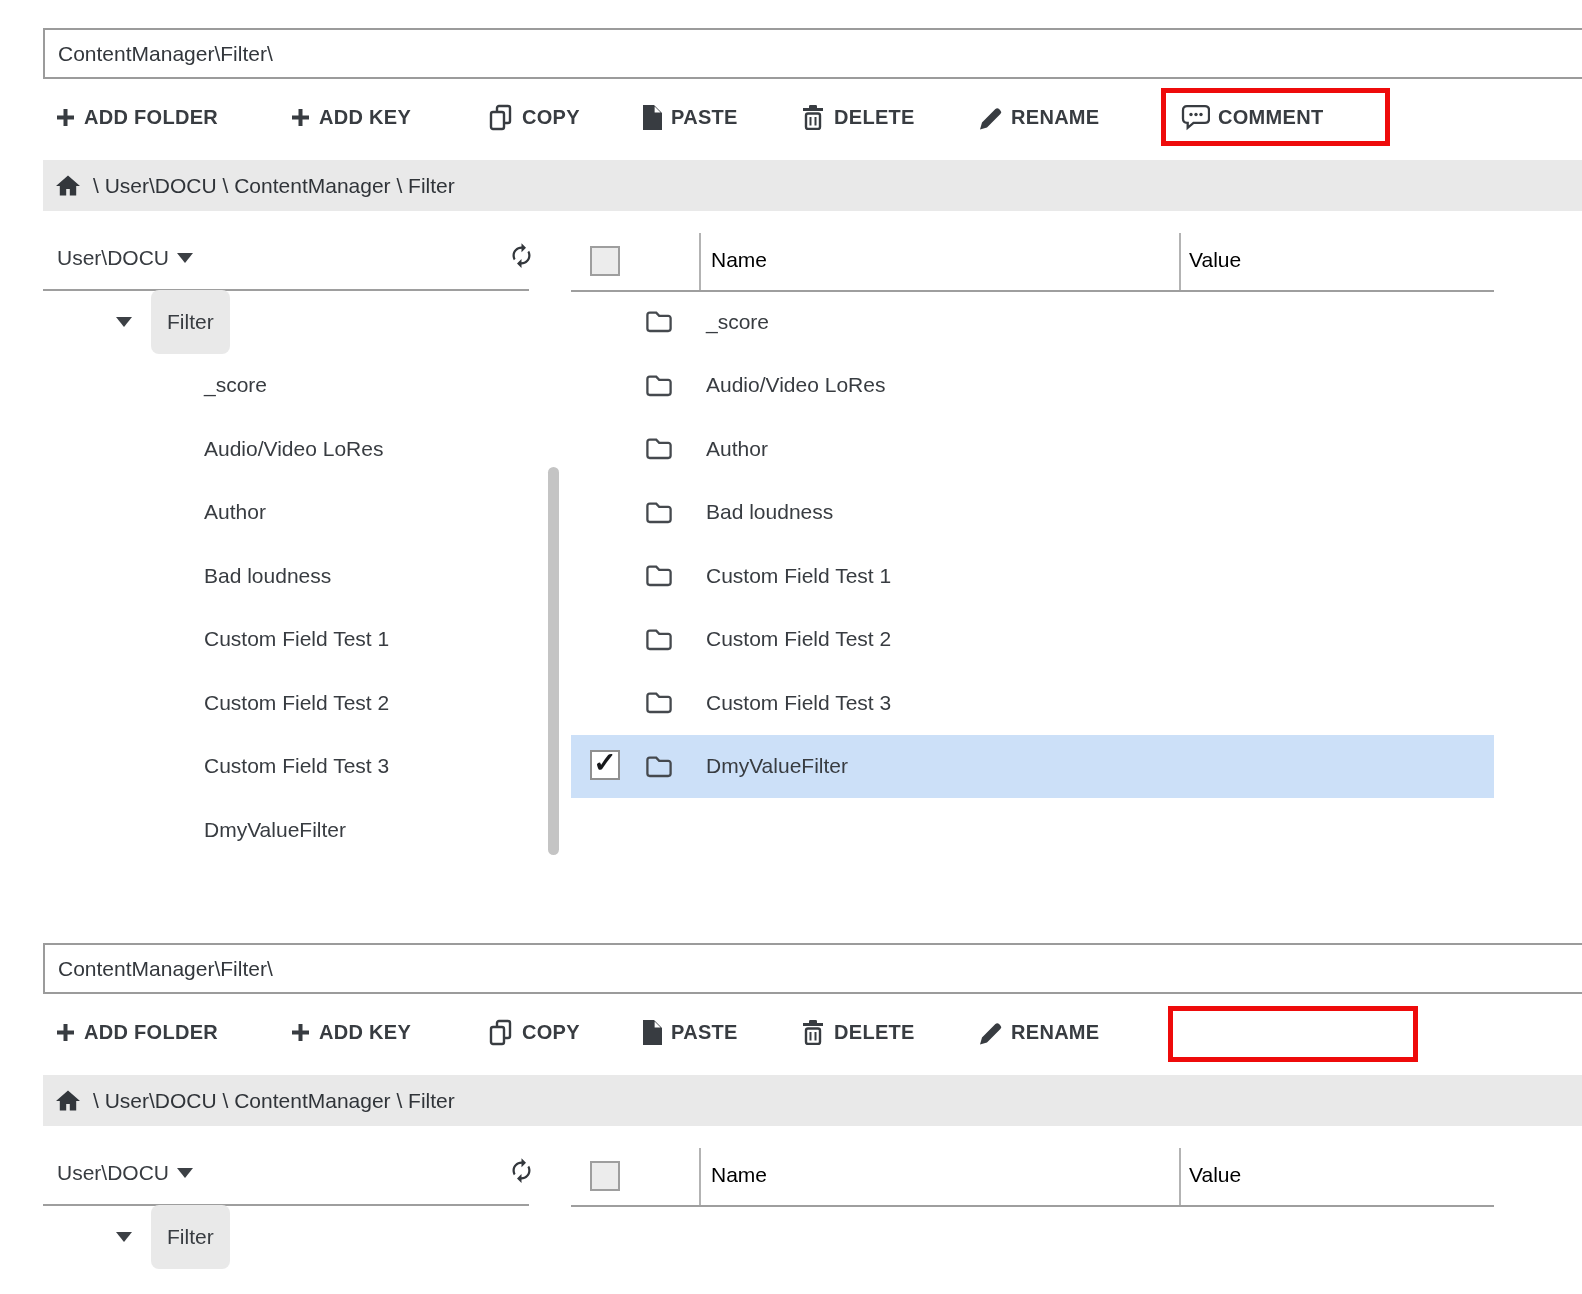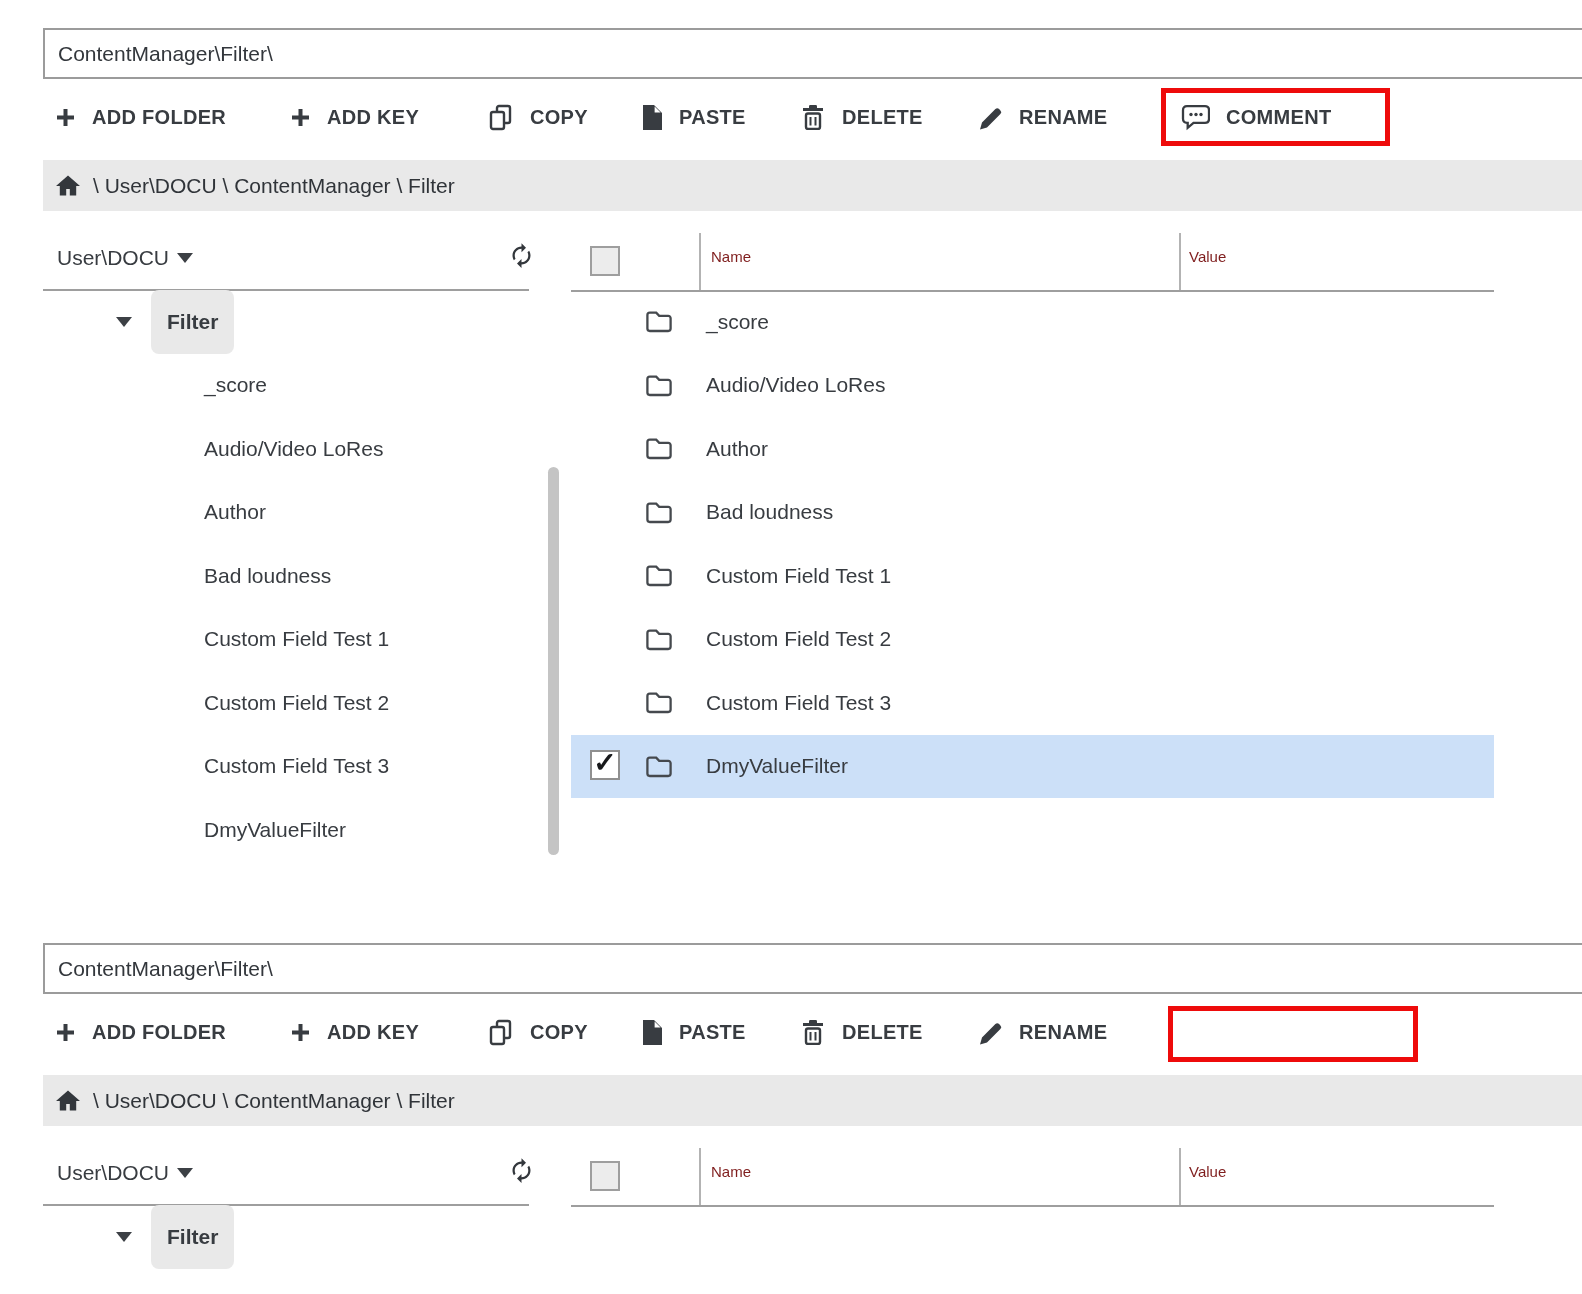--- a/index.html
+++ b/index.html
@@ -7,21 +7,21 @@
               font-family:"Liberation Sans", sans-serif; color:#383c41; }
   .panel { position:absolute; left:0; width:1466px;margin-left:28px; }
   #panel-top { top:0; height:915px; }
   #panel-bottom { top:915px; height:379px; }
 
   .path-input { position:absolute; left:15px; top:28px; width:1567px; height:51px;
                 border:2px solid #9b9b9b; font-family:"Liberation Sans",sans-serif;
                 font-size:21px; color:#33373c; padding:0 0 0 13px; background:#fff; outline:none; }
 
   .toolbar-btn { position:absolute; top:92px; height:50px; display:flex; align-items:center;
-                 gap:16px; font-size:20px; font-weight:600; letter-spacing:0.3px;
+                 gap:8px; font-size:20px; font-weight:600; letter-spacing:0.3px;
                  color:#383c41; cursor:pointer; background:none; border:none;
                  font-family:"Liberation Sans",sans-serif; white-space:nowrap; }
   .toolbar-btn svg { flex:0 0 auto; }
 
   .red-box { position:absolute; border:5px solid #ee0b0b; background:transparent; z-index:5; }
 
   .breadcrumb { position:absolute; left:15px; top:160px; width:1567px; height:51px;
                 background:#e9e9e9; display:flex; align-items:center; gap:12px;
                 padding-left:12px; font-size:21px; color:#303439; }
 
@@ -30,29 +30,29 @@
   .refresh-btn { position:absolute; left:478px; top:242px; width:30px; height:30px;
                  background:none; border:none; cursor:pointer; }
   .tree-underline { position:absolute; left:15px; top:289px; width:486px; height:2px; background:#9e9e9e; }
 
   .tree-body { position:absolute; left:0; top:290px; right:1082px; }
   .tree-row { position:relative; height:63.5px; display:flex; align-items:center; }
   .caret-down { width:0; height:0; border-left:8px solid transparent; border-right:8px solid transparent;
                 border-top:10px solid #3c4045; display:inline-block; }
   .tree-row .caret-down { position:absolute; left:88px; }
   .tree-chip { position:absolute; left:123px; background:#e9e9e9; border-radius:8px;
-               padding:20px 16px; font-size:21px; cursor:pointer;font-weight:bold; }
+               padding:20px 16px; font-size:21px; cursor:pointer; }
   .tree-item { position:absolute; left:176px; font-size:21px; cursor:pointer; white-space:nowrap; }
 
   .scrollbar-thumb { position:absolute; left:520px; top:467px; width:11px; height:388px;
                      background:#c4c4c4; border-radius:6px; }
 
   .col-divider { position:absolute; top:233px; width:2px; height:57px; background:#b3b3b3; }
   .table-underline { position:absolute; left:543px; right:0; top:290px; height:2px; background:#9e9e9e; }
-  .th-label { position:absolute; top:248px; font-size:15px; color:#7f1d1d; }
+  .th-label { position:absolute; top:248px; font-size:21px; color:#000000; }
 
   .cb { width:30px; height:30px; border:2px solid #8f8f8f; background:#fff; display:flex;
         align-items:center; justify-content:center; cursor:pointer; }
   .cb.header { background:#ececec; border-color:#9e9e9e; position:absolute; left:562px; top:246px; }
   .cb.checked::after { content:"\2713"; font-size:28px; font-weight:bold; color:#17181a; margin-top:-4px; }
 
   .tbody { position:absolute; left:543px; right:0; top:290px; }
   .trow { position:relative; height:63.5px; }
   .trow.sel { background:#cce0f8; }
   .trow .cb { position:absolute; left:19px; top:15px; }

